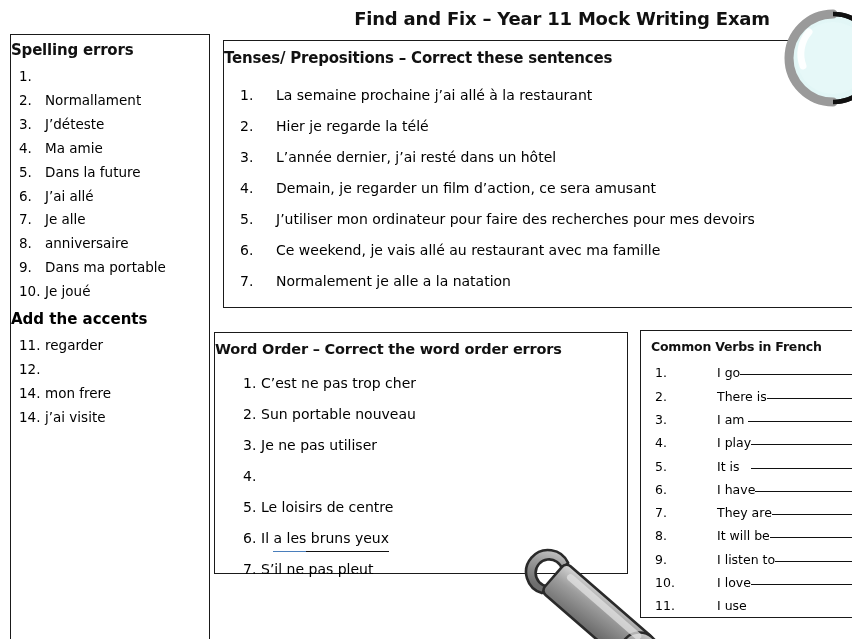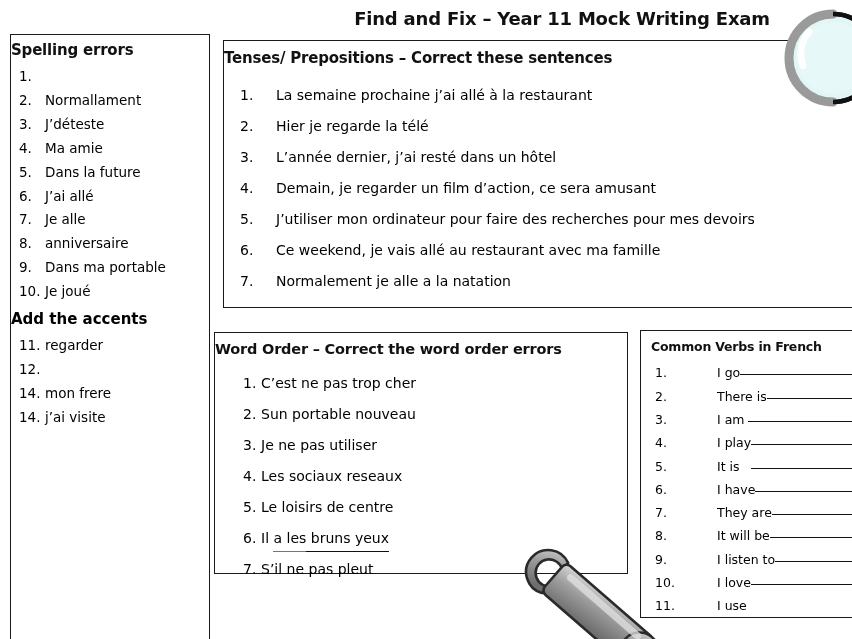--- a/index.html
+++ b/index.html
@@ -292,21 +292,20 @@
         <li class="wo-item">
           <span class="wo-num">2.</span>
           <span class="wo-txt">Sun portable nouveau</span>
         </li>
         <li class="wo-item">
           <span class="wo-num">3.</span>
           <span class="wo-txt">Je ne pas utiliser</span>
         </li>
         <li class="wo-item">
           <span class="wo-num">4.</span>
-          <span class="wo-txt">Les sociaux reseaux</span>
         </li>
         <li class="wo-item">
           <span class="wo-num">5.</span>
           <span class="wo-txt">Le loisirs de centre</span>
         </li>
         <li class="wo-item">
           <span class="wo-num">6.</span>
           <span class="wo-txt"><span>Il </span><span class="u-blue">a les</span><span class="u-squig"> bruns yeux</span></span>
         </li>
         <li class="wo-item">

